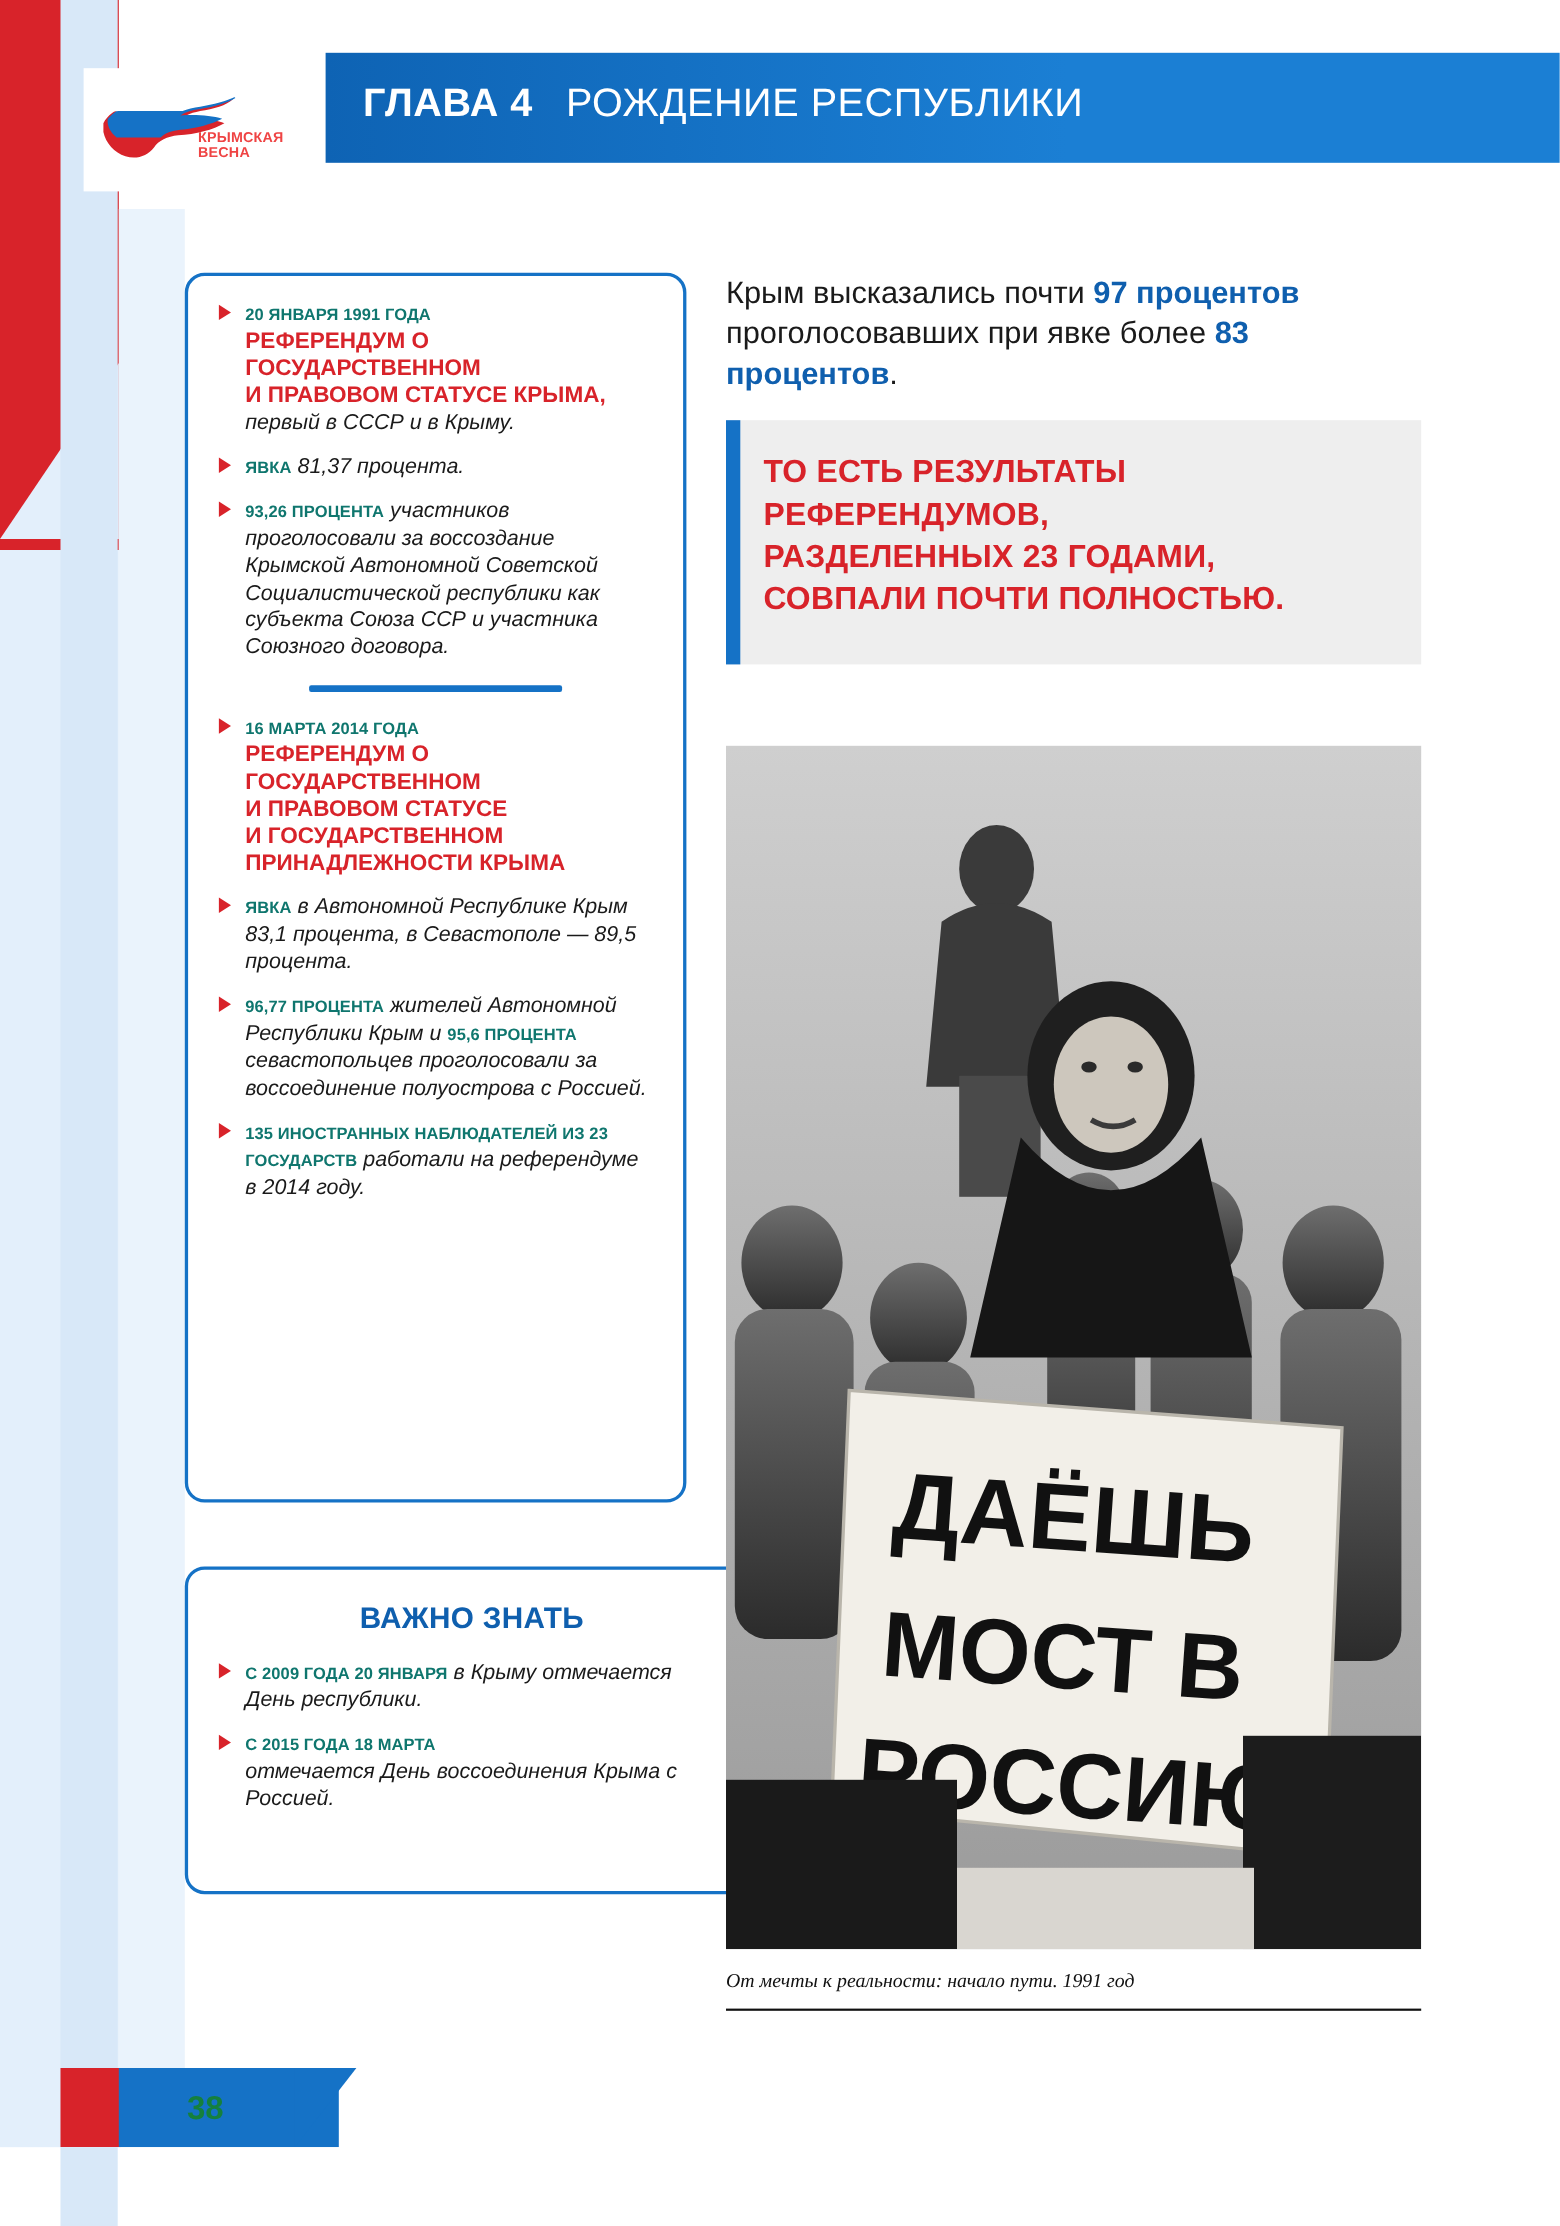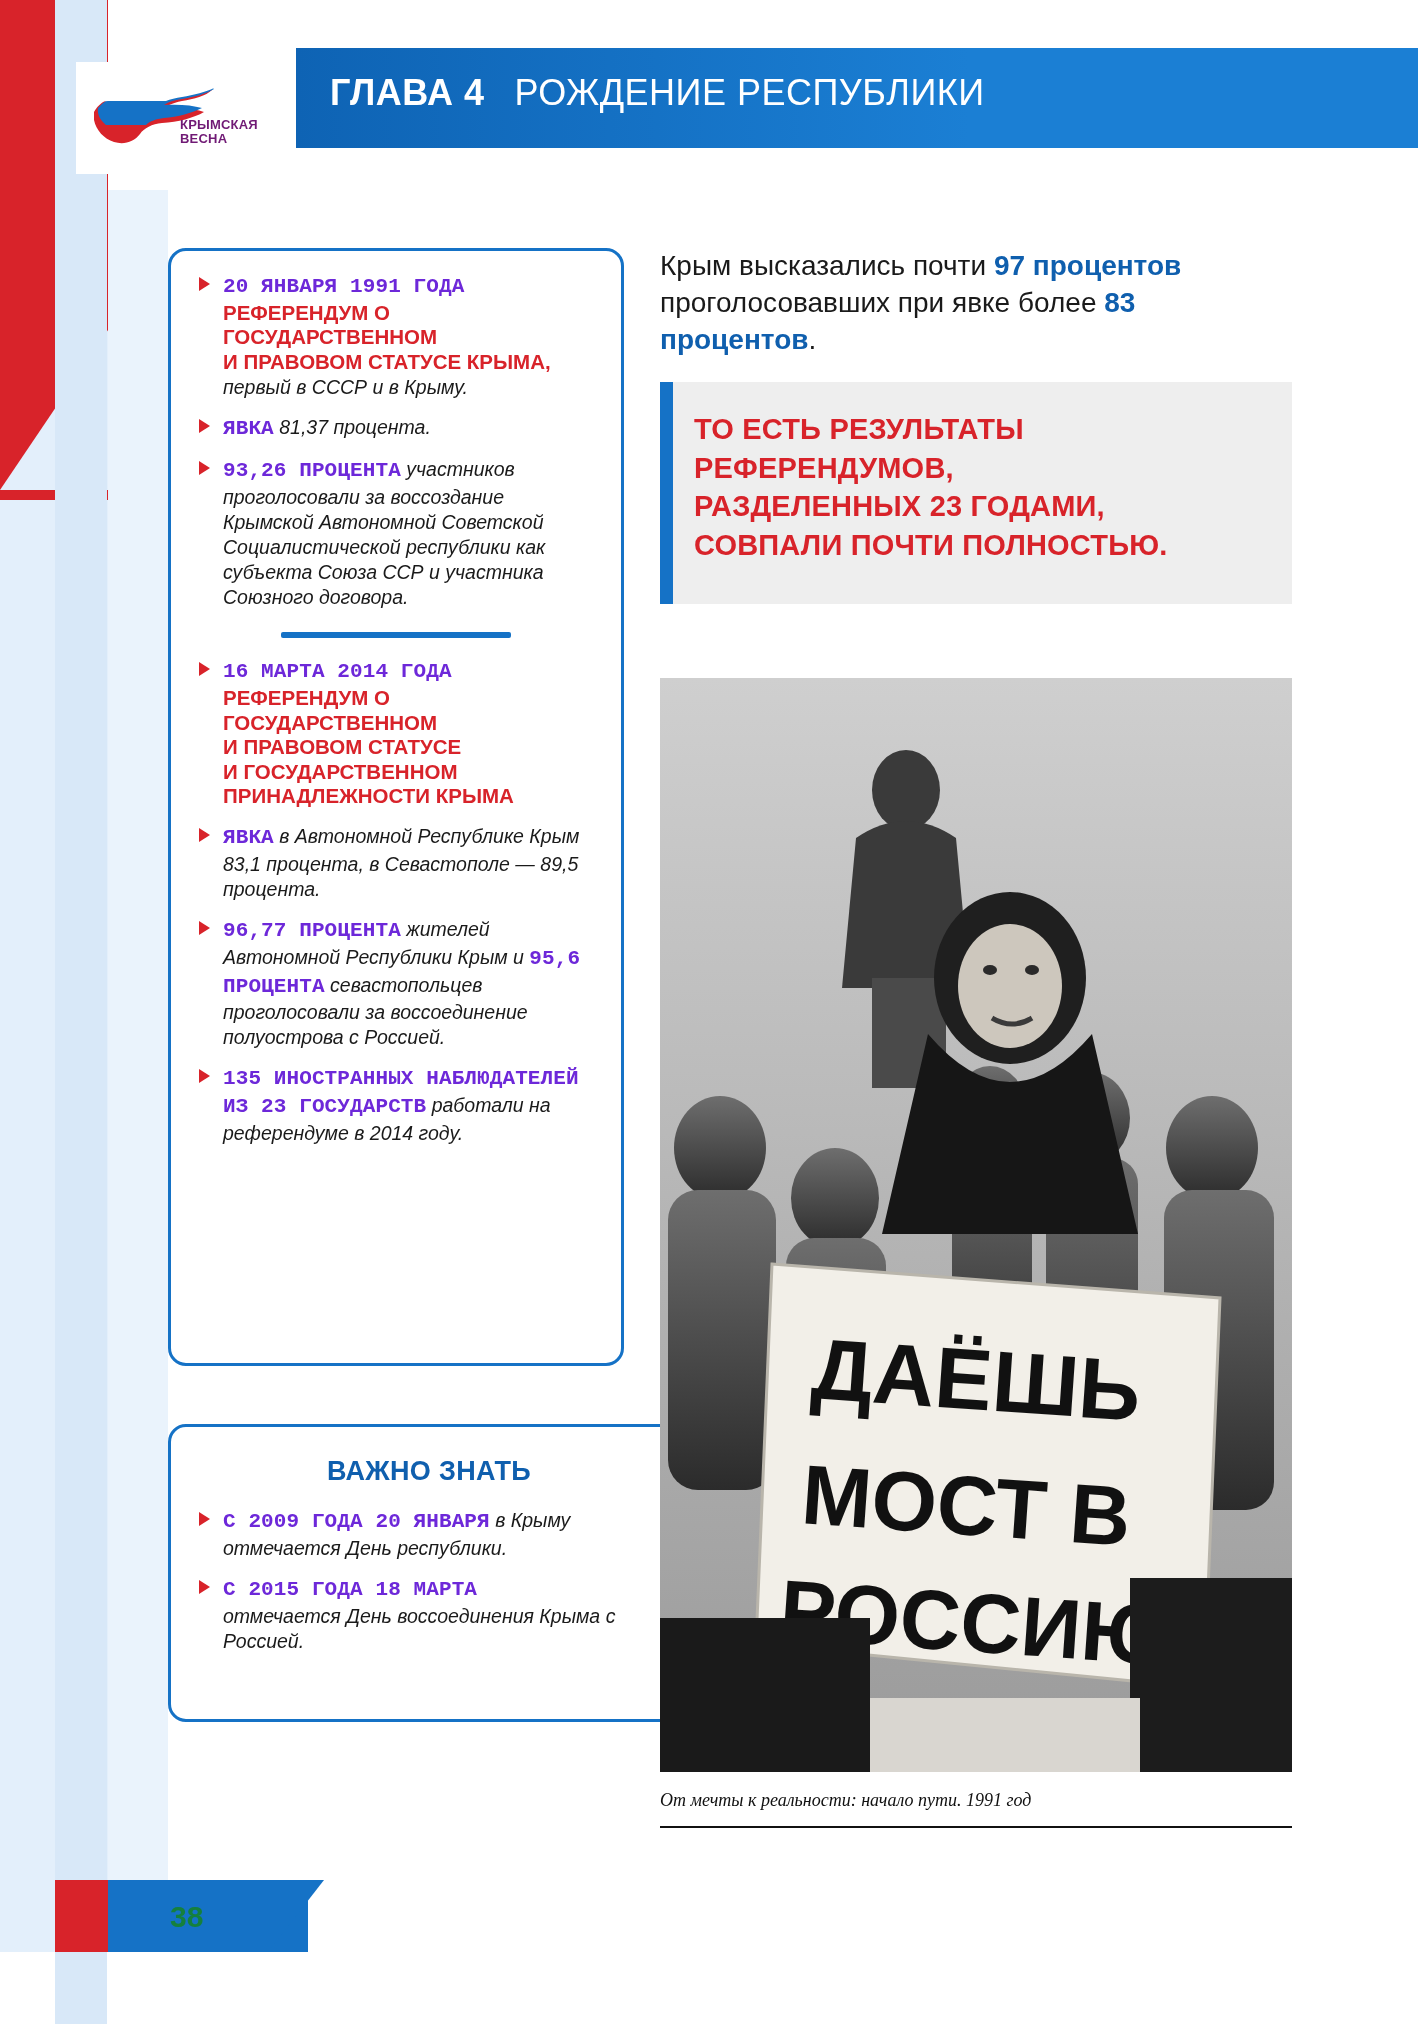--- a/index.html
+++ b/index.html
@@ -87,21 +87,21 @@
   }
   .logo-caption {
     position: absolute;
     left: 104px; top: 56px;
     width: 84px;
     text-align: left;
     line-height: 1.05;
   }
   .logo-caption span {
     display: block;
-    color: #701a75;
+    color: #ef4444;
     font-weight: bold;
     font-size: 13px;
     letter-spacing: .2px;
   }
 
   
   .card {
     position: absolute;
     border: 3px solid #1572c6;
     border-radius: 18px;
@@ -146,26 +146,25 @@
   }
   .bullet .tri {
     position: absolute;
     left: 2px; top: 4px;
     width: 0; height: 0;
     border-left: 11px solid #d8232a;
     border-top: 7px solid transparent;
     border-bottom: 7px solid transparent;
   }
   .red-cond {
-    color: #6d28d9;
-    font-weight: bold;
-    font-size: 21px;
+    color: #0f766e;
+    font-weight: bold;
+    font-size: 15px;
     letter-spacing: .1px;
     font-stretch: condensed;
-    font-family: Liberation Mono, monospace;
   }
   .red-line {
     display: block;
     color: #d8232a;
     font-weight: bold;
     font-size: 20.5px;
     line-height: 1.2;
   }
   .ital {
     font-style: italic;

